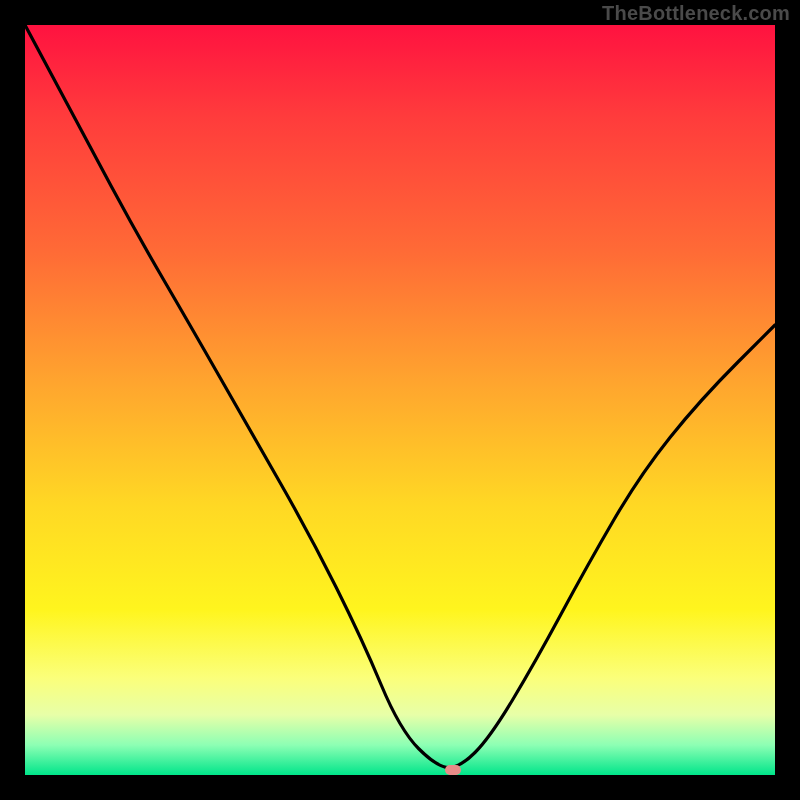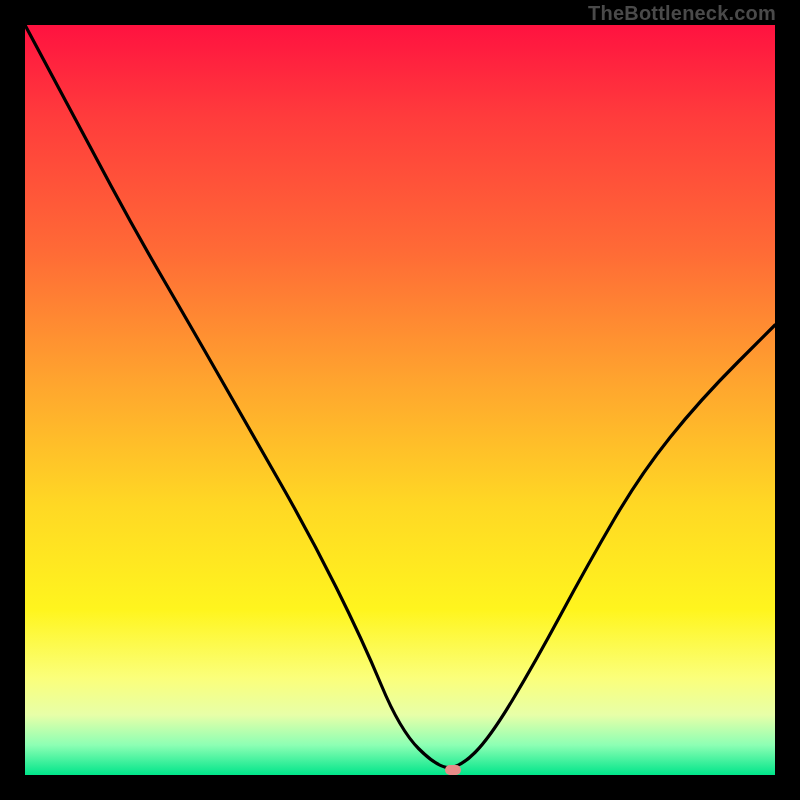--- a/index.html
+++ b/index.html
@@ -12,21 +12,21 @@
     overflow: hidden;
   }
   .stage {
     position: relative;
     width: 800px;
     height: 800px;
   }
   .watermark {
     position: absolute;
     top: 2px;
-    right: 24px;
+    right: 10px;
     color: #4a4a4a;
     font-size: 20px;
     font-weight: 600;
     letter-spacing: 0.2px;
     user-select: none;
   }
   .plot {
     position: absolute;
     left: 25px;
     top: 25px;

